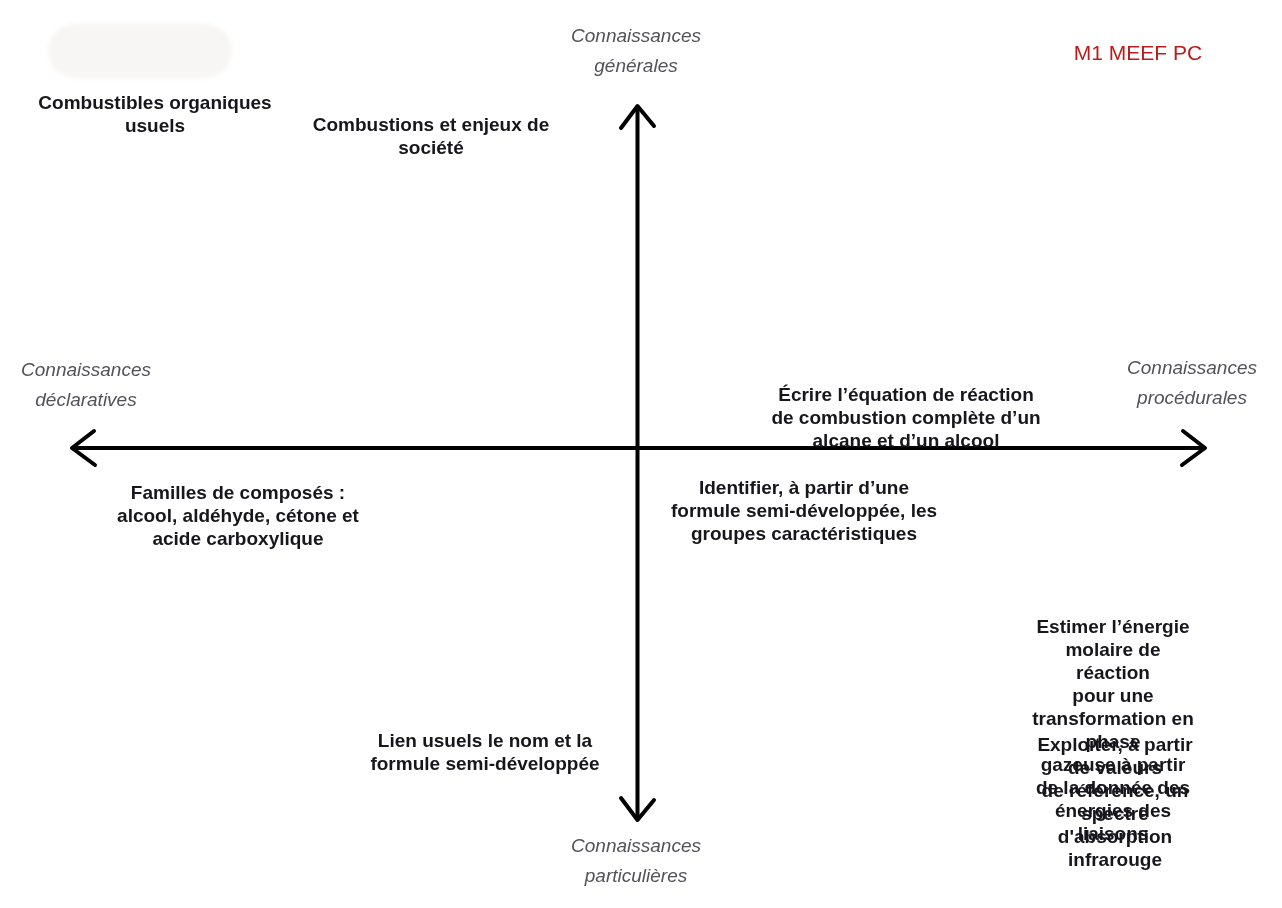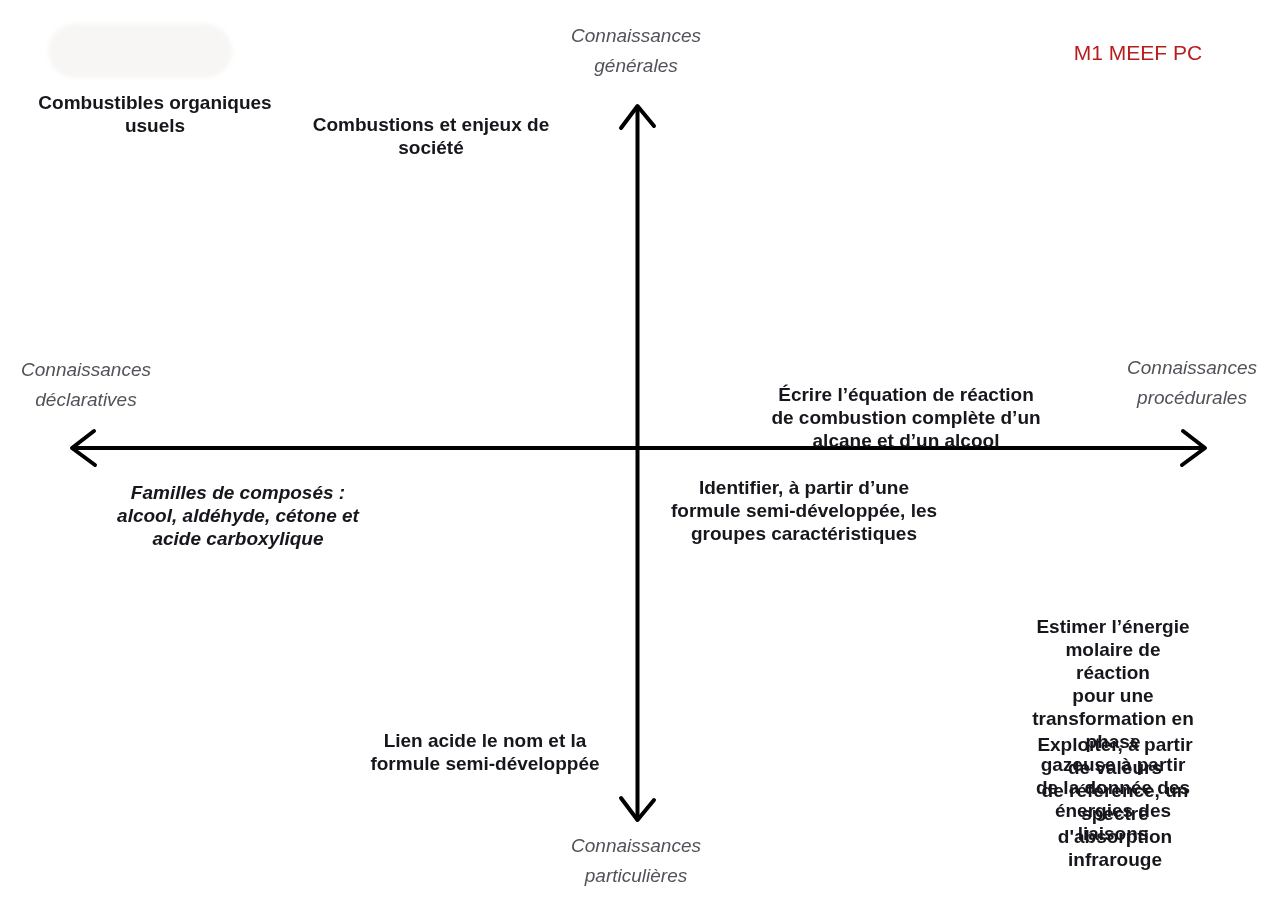--- a/index.html
+++ b/index.html
@@ -89,24 +89,24 @@
 
   <div class="label item" style="left:155px; top:91px;">Combustibles organiques
 usuels</div>
   <div class="label item" style="left:431px; top:93px;margin-top:20px;">Combustions et enjeux de
 société</div>
 
   <div class="label item" style="left:906px; top:351px;margin-top:32px;">Écrire l’équation de réaction
 de combustion complète d’un
 alcane et d’un alcool</div>
 
-  <div class="label item" style="left:238px; top:481px;font-style:italic;">Familles de composés :
+  <div class="label item" style="left:238px; top:481px;">Familles de composés :
 alcool, aldéhyde, cétone et
 acide carboxylique</div>
-  <div class="label item" style="left:485px; top:729px;">Lien acide le nom et la
+  <div class="label item" style="left:485px; top:729px;">Lien usuels le nom et la
 formule semi-développée</div>
 
   <div class="label item" style="left:804px; top:476px;">Identifier, à partir d’une
 formule semi-développée, les
 groupes caractéristiques</div>
   <div class="label item" style="left:1113px; top:615px;">Estimer l’énergie molaire de réaction
 pour une transformation en phase
 gazeuse à partir de la donnée des
 énergies des liaisons</div>
   <div class="label item" style="left:1115px; top:733px;text-align:center;">Exploiter, à partir de valeurs

